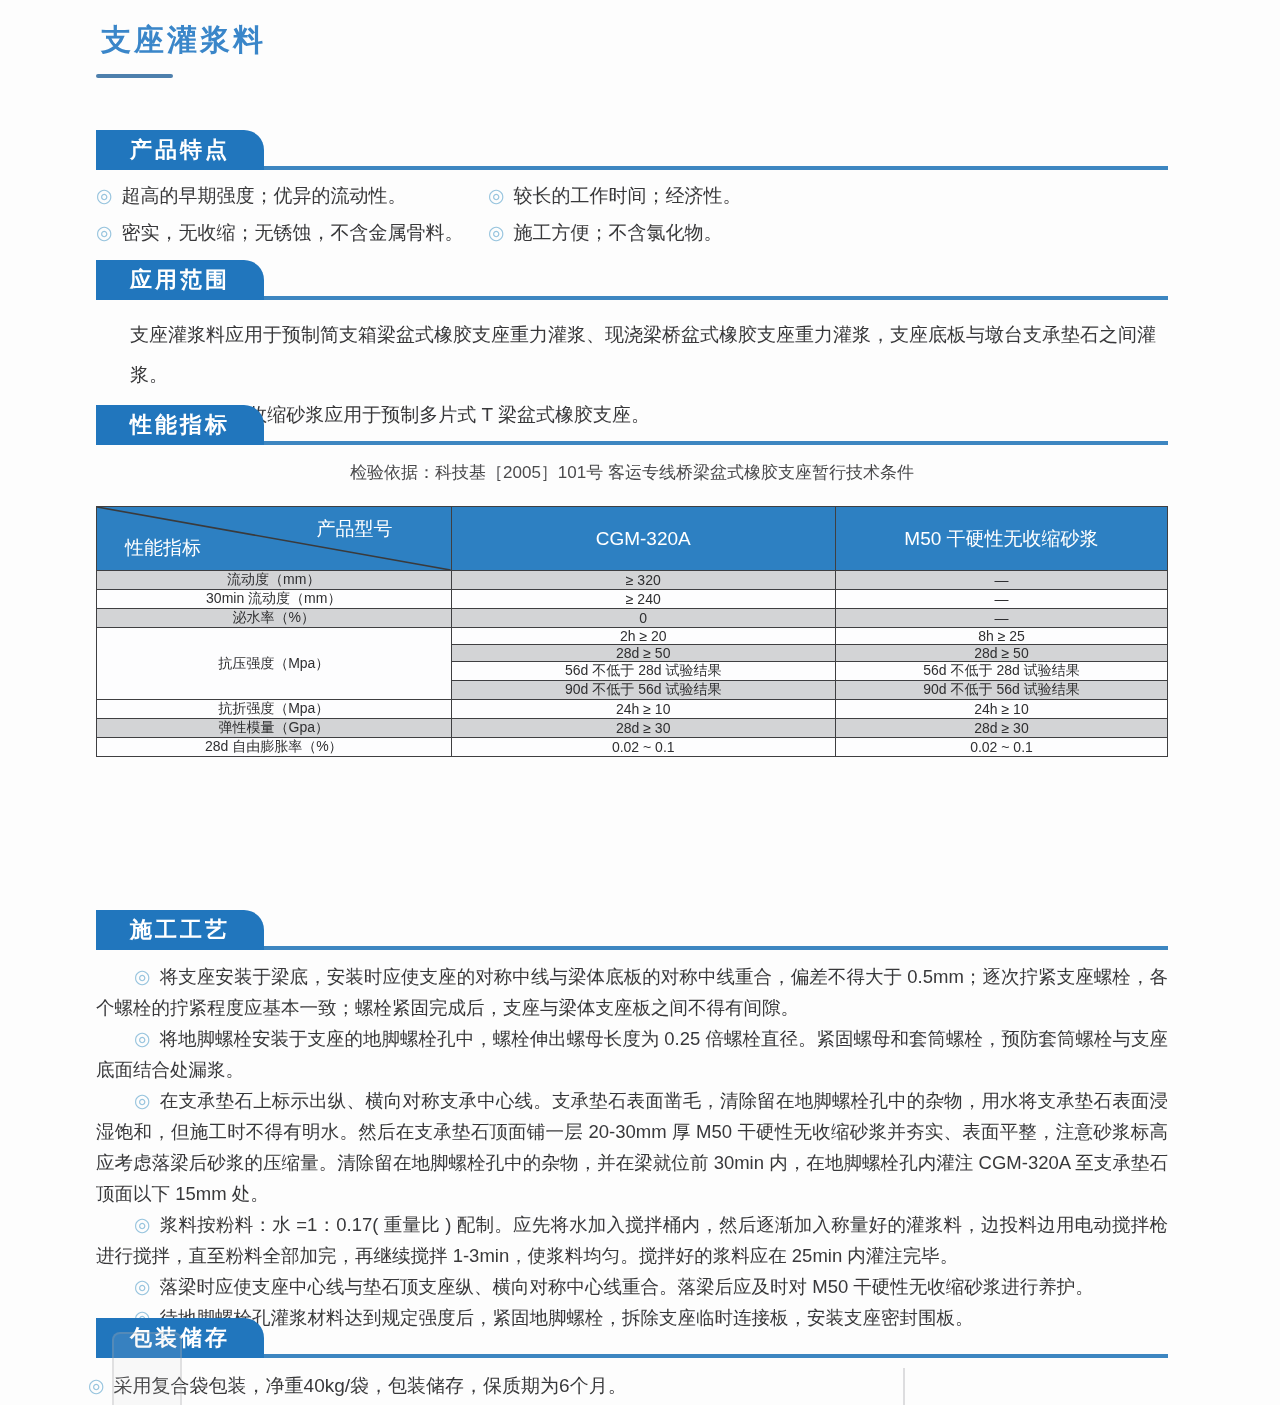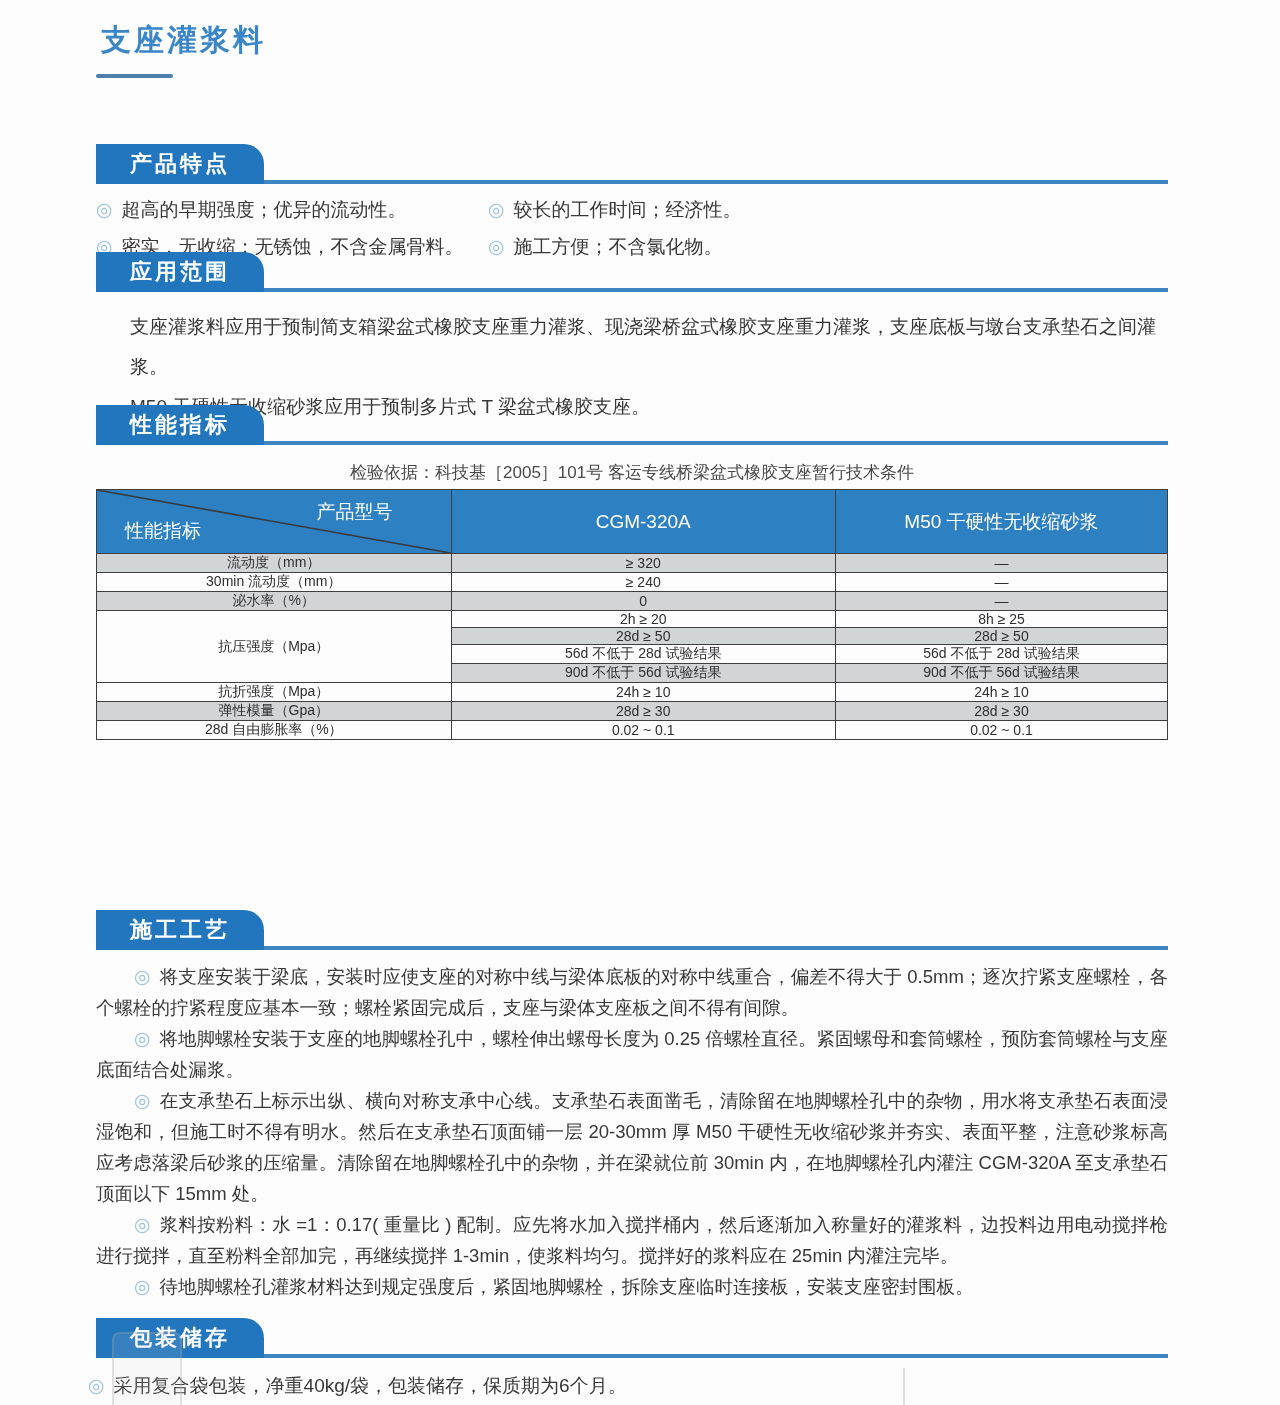--- a/index.html
+++ b/index.html
@@ -43,21 +43,21 @@
     grid-auto-flow:column; grid-template-rows:repeat(2,auto);
     row-gap:11px; font-size:19px;
   }
 
   
   .app-text { margin-top:15px; padding-left:34px; font-size:19px; line-height:40px; }
 
   
   .basis { margin-top:16px; text-align:center; font-size:17px; color:#4a4a4c; }
   table.perf {
-    margin-top:5px; width:100%;
+    margin-top:22px; width:100%;
     border-collapse:collapse; table-layout:fixed;
   }
   table.perf col.c1 { width:33.1%; }
   table.perf col.c2 { width:35.9%; }
   table.perf col.c3 { width:31%; }
   table.perf td, table.perf th {
     border:1.6px solid #3f3f41;
     text-align:center; vertical-align:middle;
     font-size:14px; font-weight:normal;
     height:16px; padding:0 4px;
@@ -94,33 +94,33 @@
     position:absolute; left:903px; top:1368px; width:2px; height:37px;
     background:rgba(160,160,166,0.35);
   }
 </style>
 </head>
 <body>
 
 <h1 class="page-title">支座灌浆料</h1>
 <div class="title-underline"></div>
 
-<section class="sec" style="top:144px">
+<section class="sec" style="top:130px">
   <div class="sec-header">
     <span class="badge">产品特点</span>
   </div>
   <div class="features-grid">
     <div><span class="bullet">◎</span><span>超高的早期强度；优异的流动性。</span></div>
     <div><span class="bullet">◎</span><span>密实，无收缩；无锈蚀，不含金属骨料。</span></div>
     <div><span class="bullet">◎</span><span>较长的工作时间；经济性。</span></div>
     <div><span class="bullet">◎</span><span>施工方便；不含氯化物。</span></div>
   </div>
 </section>
 
-<section class="sec" style="top:252px">
+<section class="sec" style="top:260px">
   <div class="sec-header">
     <span class="badge">应用范围</span>
   </div>
   <div class="app-text">
     <div>支座灌浆料应用于预制简支箱梁盆式橡胶支座重力灌浆、现浇梁桥盆式橡胶支座重力灌浆，支座底板与墩台支承垫石之间灌浆。</div>
     <div>M50 干硬性无收缩砂浆应用于预制多片式 T 梁盆式橡胶支座。</div>
   </div>
 </section>
 
 <section class="sec" style="top:405px">
@@ -201,20 +201,21 @@
 
 <section class="sec" style="top:910px">
   <div class="sec-header">
     <span class="badge">施工工艺</span>
   </div>
   <div class="proc-list">
     <p><span class="bullet">◎</span><span>将支座安装于梁底，安装时应使支座的对称中线与梁体底板的对称中线重合，偏差不得大于 0.5mm；逐次拧紧支座螺栓，各个螺栓的拧紧程度应基本一致；螺栓紧固完成后，支座与梁体支座板之间不得有间隙。</span></p>
     <p><span class="bullet">◎</span><span>将地脚螺栓安装于支座的地脚螺栓孔中，螺栓伸出螺母长度为 0.25 倍螺栓直径。紧固螺母和套筒螺栓，预防套筒螺栓与支座底面结合处漏浆。</span></p>
     <p><span class="bullet">◎</span><span>在支承垫石上标示出纵、横向对称支承中心线。支承垫石表面凿毛，清除留在地脚螺栓孔中的杂物，用水将支承垫石表面浸湿饱和，但施工时不得有明水。然后在支承垫石顶面铺一层 20-30mm 厚 M50 干硬性无收缩砂浆并夯实、表面平整，注意砂浆标高应考虑落梁后砂浆的压缩量。清除留在地脚螺栓孔中的杂物，并在梁就位前 30min 内，在地脚螺栓孔内灌注 CGM-320A 至支承垫石顶面以下 15mm 处。</span></p>
     <p><span class="bullet">◎</span><span>浆料按粉料：水 =1：0.17( 重量比 ) 配制。应先将水加入搅拌桶内，然后逐渐加入称量好的灌浆料，边投料边用电动搅拌枪进行搅拌，直至粉料全部加完，再继续搅拌 1-3min，使浆料均匀。搅拌好的浆料应在 25min 内灌注完毕。</span></p>
+    <p><span class="bullet">◎</span><span>落梁时应使支座中心线与垫石顶支座纵、横向对称中心线重合。落梁后应及时对 M50 干硬性无收缩砂浆进行养护。</span></p>
     <p><span class="bullet">◎</span><span>待地脚螺栓孔灌浆材料达到规定强度后，紧固地脚螺栓，拆除支座临时连接板，安装支座密封围板。</span></p>
   </div>
 </section>
 
 <section class="sec" style="top:1318px">
   <div class="sec-header">
     <span class="badge">包装储存</span>
   </div>
   <div class="pack-line">
     <span class="bullet">◎</span><span>采用复合袋包装，净重40kg/袋，包装储存，保质期为6个月。</span>

